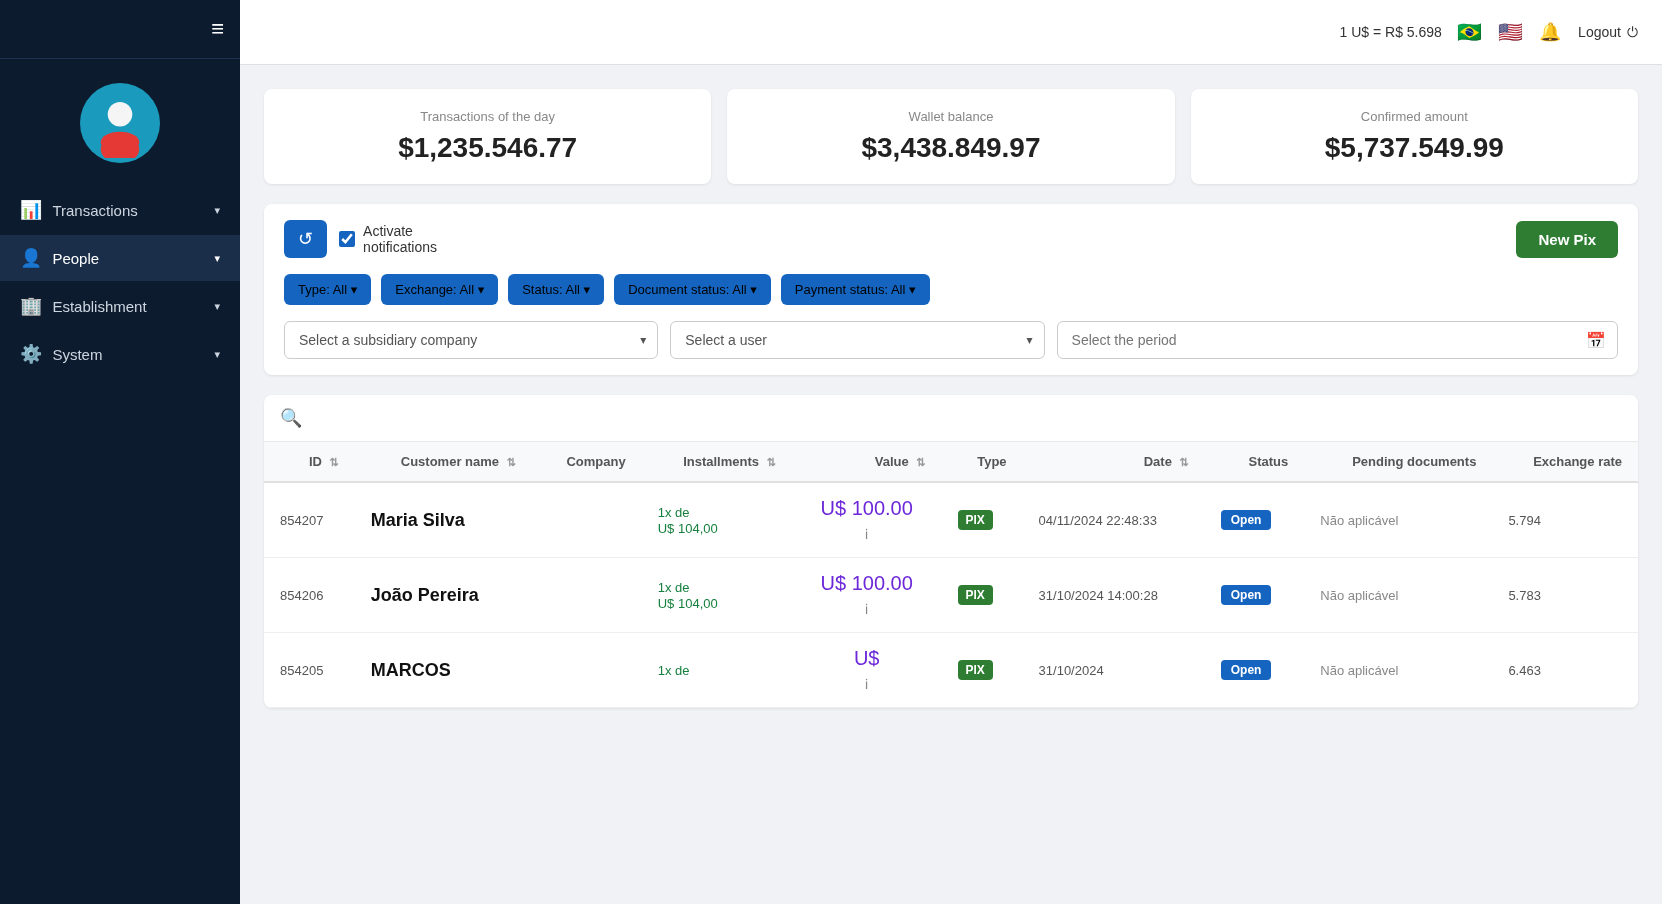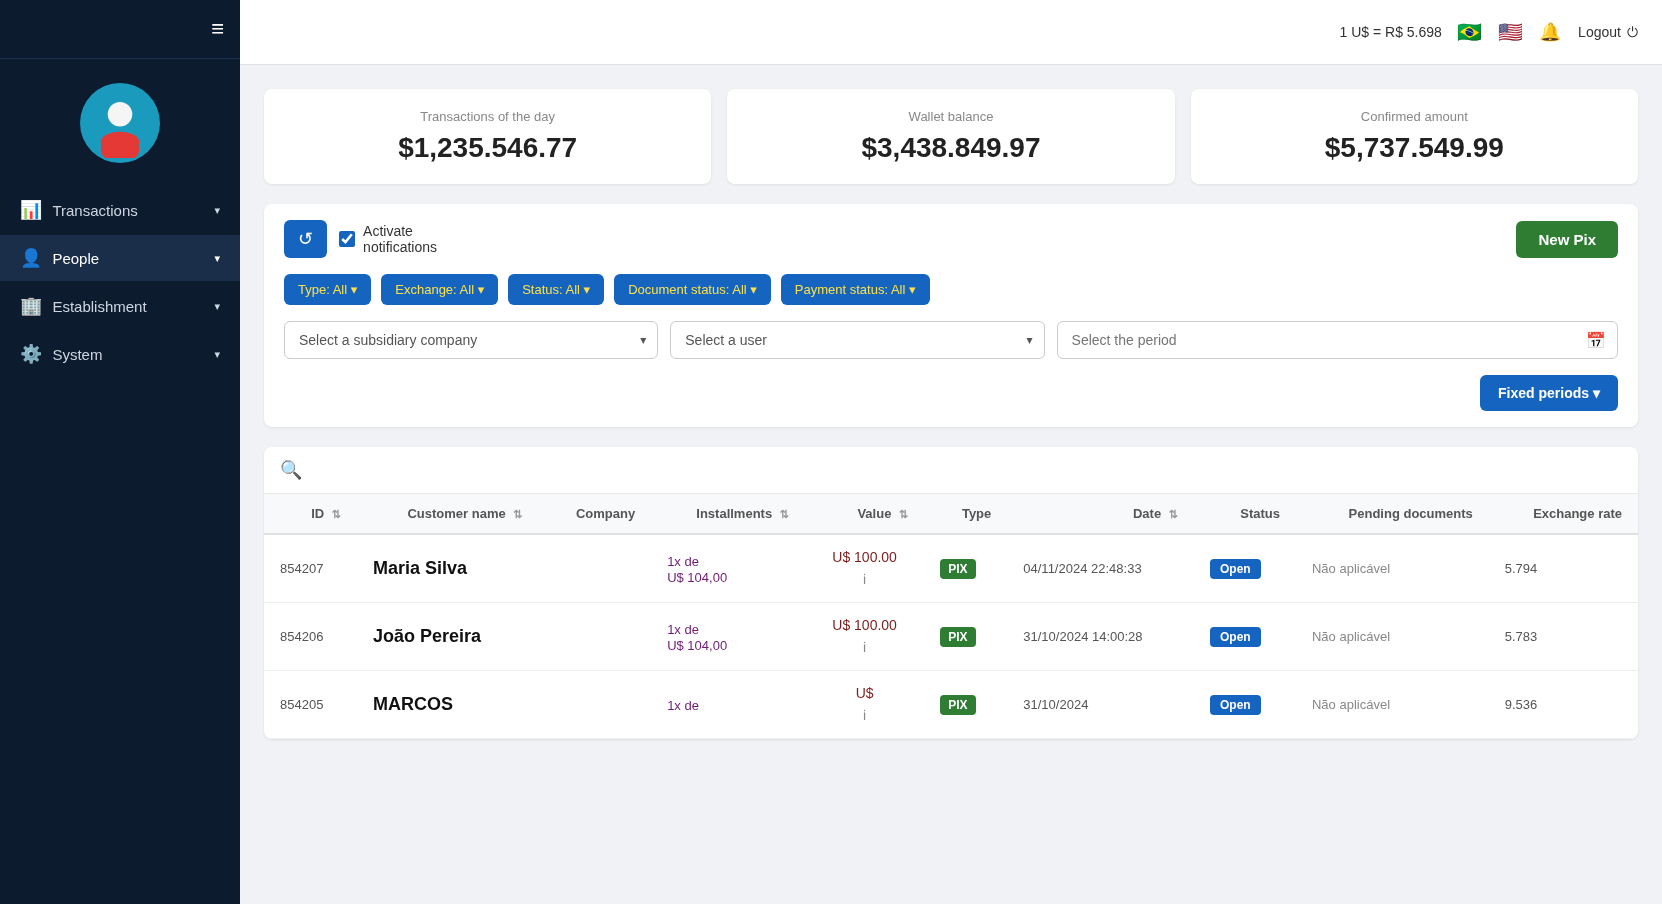--- a/index.html
+++ b/index.html
@@ -130,21 +130,21 @@
       border: none;
       border-radius: 6px;
       padding: 10px 22px;
       font-size: 15px;
       font-weight: 600;
       cursor: pointer;
     }
     .filter-row { display: flex; gap: 10px; flex-wrap: wrap; }
     .filter-btn {
       background: #1565c0;
-      color: #fde047;
+      color: #000000;
       border: none;
       border-radius: 6px;
       padding: 8px 14px;
       font-size: 13px;
       font-weight: 500;
       cursor: pointer;
       display: flex;
       align-items: center;
       gap: 6px;
     }
@@ -249,22 +249,22 @@
       white-space: nowrap;
     }
     th .sort-arrows { color: #999; font-size: 11px; margin-left: 4px; }
     td {
       padding: 14px 16px;
       border-bottom: 1px solid #eee;
       color: #333;
       vertical-align: middle;
     }
     .customer-name { font-size: 18px; font-weight: 600; color: #111; }
-    .installments-text { font-size: 13px; color: #701a75; }
-    .value-text { font-size: 14px; color: #7f1d1d; }
+    .installments-text { font-size: 13px; color: #15803d; }
+    .value-text { font-size: 20px; color: #6d28d9; }
     .value-info { display: flex; align-items: center; gap: 4px; flex-direction: column; }
     .info-icon { color: #888; font-size: 14px; cursor: pointer; }
     .pix-badge {
       background: #2e7d32;
       color: #fff;
       border-radius: 4px;
       padding: 3px 8px;
       font-size: 12px;
       font-weight: 700;
       display: inline-block;
@@ -394,23 +394,20 @@
             <option value="">Select a user</option>
           </select>
           <span class="select-caret">▾</span>
         </div>
         <div class="period-wrapper">
           <input type="text" readonly="" placeholder="Select the period" style="">
           <span class="period-icon">📅</span>
         </div>
       </div>
 
-      <div class="fixed-periods-row">
-        <button class="fixed-periods-btn">Fixed periods ▾</button>
-      </div>
     </div>
 
     <div class="search-section">
       <div class="search-bar">
         <span class="search-icon">🔍</span>
       </div>
       <div class="table-container">
         <table>
           <thead>
             <tr>
@@ -470,21 +467,21 @@
       <td>
         <div class="value-info">
           <span class="value-text">U$</span>
           <span class="info-icon">ℹ</span>
         </div>
       </td>
       <td><span class="pix-badge">PIX</span></td>
       <td class="date-col">31/10/2024</td>
       <td><span class="open-badge">Open</span></td>
       <td class="na-text">Não aplicável</td>
-      <td class="exchange-col">9.536</td>
+      <td class="exchange-col">6.463</td>
     </tr>
             </tbody>
         </table>
       </div>
     </div>
 
   </div>
 </div>
 
 </body></html>

